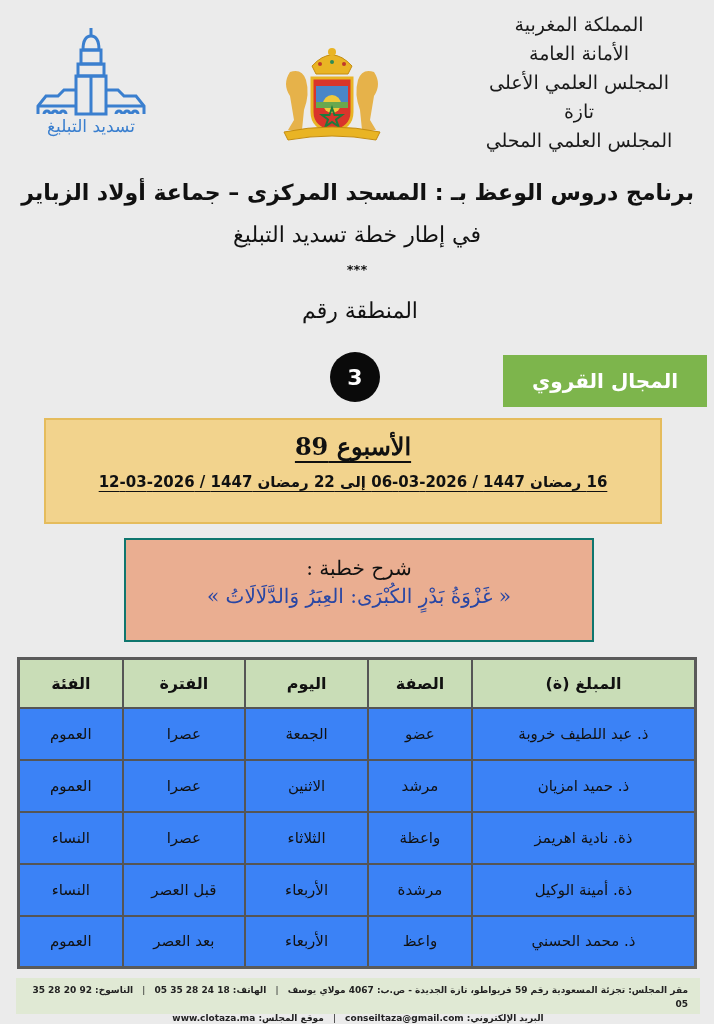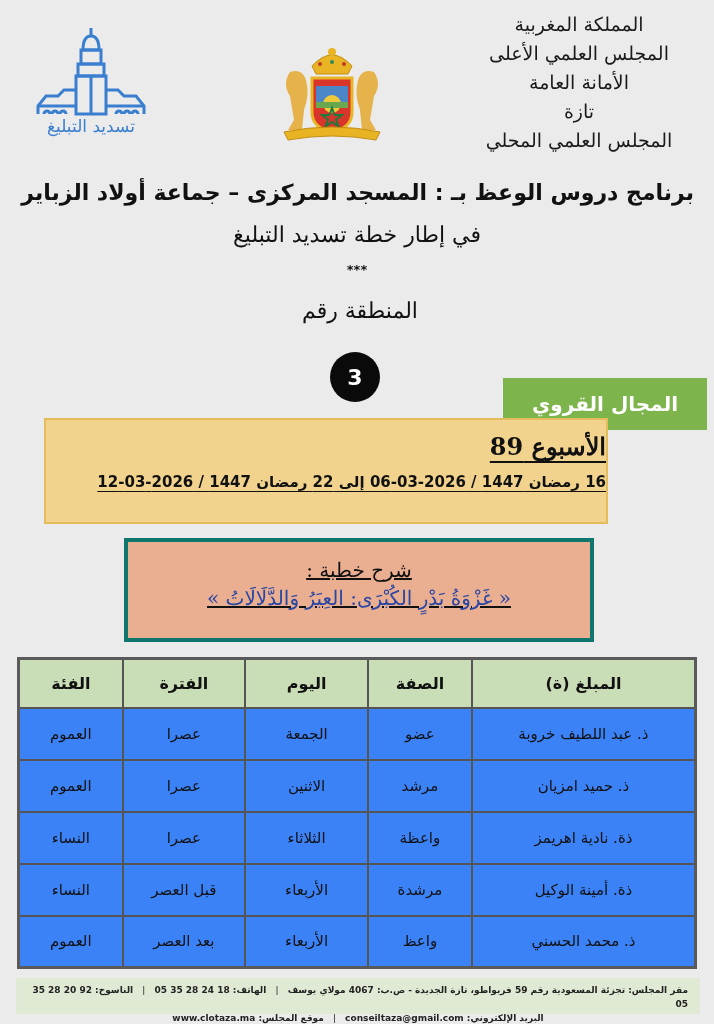--- a/index.html
+++ b/index.html
@@ -46,43 +46,43 @@
     font-family: "DejaVu Serif", serif; font-size: 22px;
   }
   .region-number {
     left: 330px; top: 352px; width: 50px; height: 50px; border-radius: 50%;
     background: #0a0a0a; color: #fff; font-weight: bold; font-size: 22px;
     display: flex; align-items: center; justify-content: center;
   }
   .domain-badge {
     left: 503px; top: 355px; width: 204px; height: 52px;
     background: #7db54c; color: #fff; font-weight: bold; font-size: 20px;
-    display: flex; align-items: center; justify-content: center; margin-top: 23px;
+    display: flex; align-items: center; justify-content: center;
   }
 
   .week-box {
-    left: 44px; top: 418px; width: 564px; height: 106px;
+    left: 44px; top: 418px; width: 618px; height: 106px;
     background: #f2d38d; border: 2px solid #e5bc5c;
+    text-align: center;
   }
   .week-title {
     display: inline-block; margin-top: 12px;
     font-family: "DejaVu Serif", serif; font-size: 24px; font-weight: bold;
     text-decoration: underline; text-underline-offset: 6px;
   }
   .week-dates {
     margin-top: 12px; font-weight: bold; font-size: 15px;
     text-decoration: underline; text-underline-offset: 4px;
     direction: rtl;
   }
 
   .sermon-box {
     left: 124px; top: 538px; width: 470px; height: 104px;
-    background: #eaae91; border: 4px solid #0f766e;
+    background: #eaae91; border: 2px solid #0f766e;
     text-align: center;
-    text-decoration: underline;
   }
   .sermon-label {
     margin-top: 16px; font-family: "DejaVu Serif", serif; font-size: 20px; color: #111;
   }
   .sermon-title {
     margin-top: 4px; font-family: "DejaVu Serif", serif; font-size: 20px; color: #2846a4;
   }
 
   .schedule {
     left: 17px; top: 657px; width: 680px;
@@ -108,22 +108,22 @@
     padding: 5px 12px 0 12px; line-height: 14px; text-align: right;
   }
   .footer .line2 { text-align: center; }
   .sep { padding: 0 6px; font-weight: normal; }
 </style>
 </head>
 <body>
 
 <div class="abs org-lines">
   <div>المملكة المغربية</div>
+  <div>الأمانة العامة</div>
   <div>المجلس العلمي الأعلى</div>
-  <div>الأمانة العامة</div>
   <div>تازة</div>
   <div>المجلس العلمي المحلي</div>
 </div>
 
 <div class="abs tasdid-logo">
   <svg width="110" height="90" viewBox="0 0 110 90" fill="none" stroke="#3a7fcf" stroke-width="3">
     <line x1="55" y1="2" x2="55" y2="10"></line>
     <path d="M47 24 Q47 10 55 10 Q63 10 63 24 Z"></path>
     <rect x="45" y="24" width="20" height="14"></rect>
     <rect x="42" y="38" width="26" height="12"></rect>

